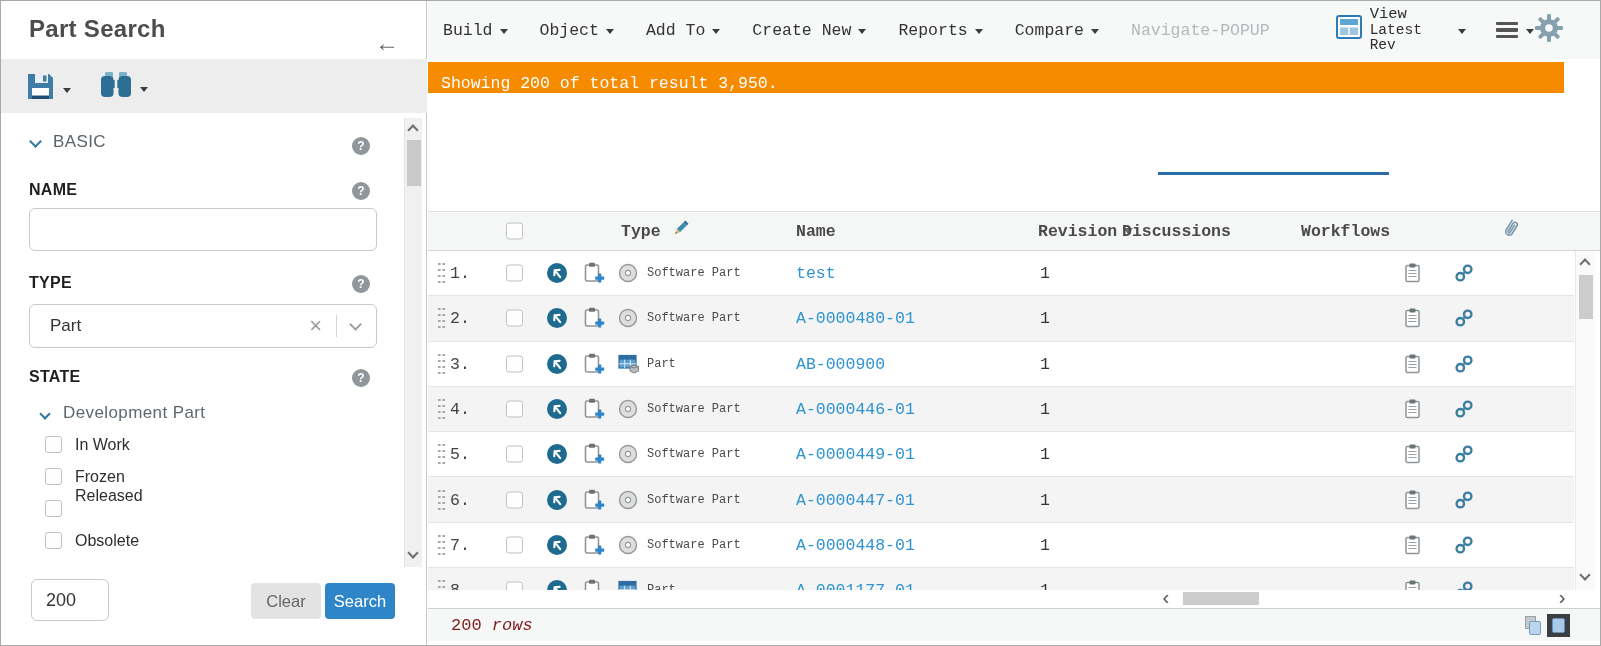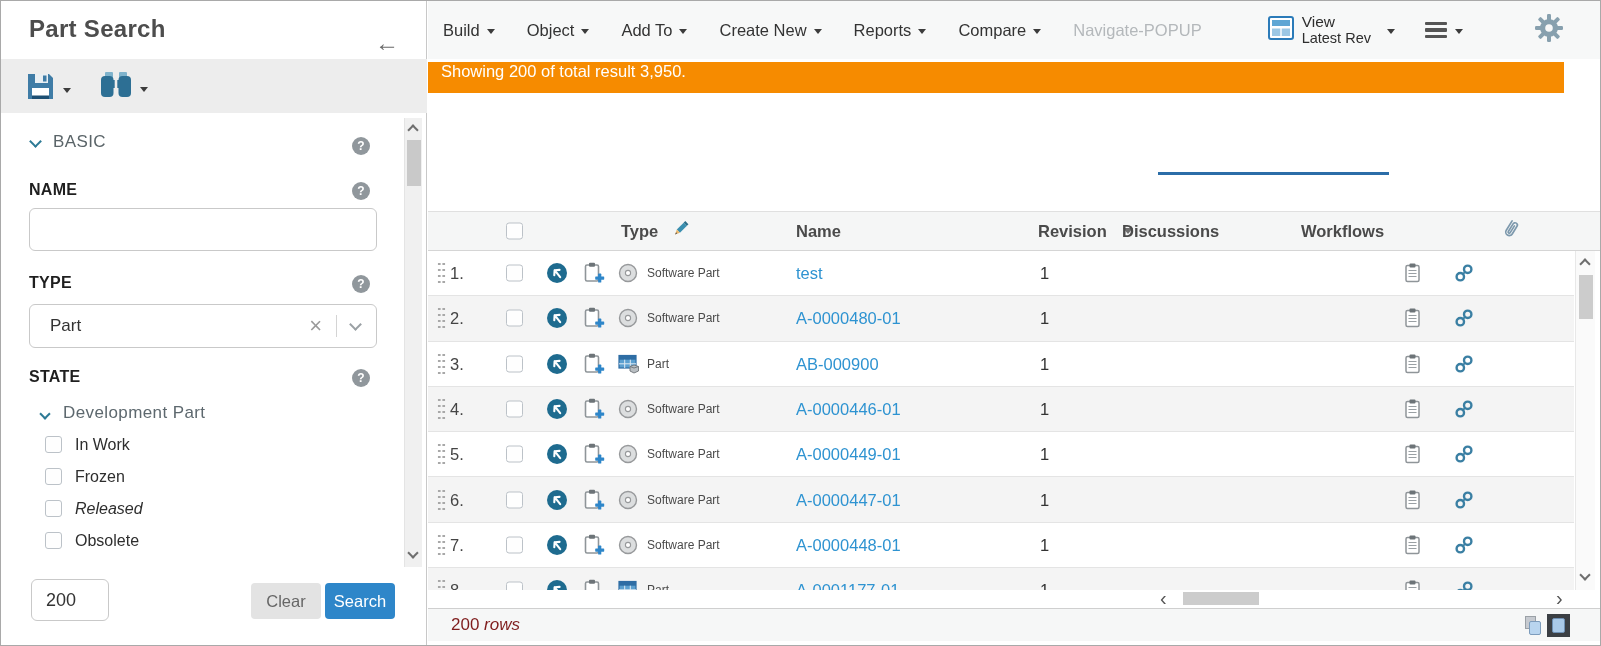--- a/index.html
+++ b/index.html
@@ -32,35 +32,35 @@
 
   .lp-scroll { position:absolute; left:403px; top:117px; width:18px; height:449px; background:#f0f0f0; border-left:1px solid #e4e4e4; }
   .scroll-chev { position:absolute; left:4px; width:8px; height:8px; border-right:2px solid #6e6e6e; border-bottom:2px solid #6e6e6e; }
   .lp-thumb { position:absolute; left:2px; top:22px; width:14px; height:46px; background:#c9c9c9; }
 
   .btn { position:absolute; top:582px; width:70px; height:36px; border:none; border-radius:4px; font-family:"Liberation Sans",sans-serif; font-size:16.5px; cursor:pointer; }
   .btn-clear { left:250px; background:#e3e3e3; color:#666; }
   .btn-search { left:324px; background:#2e86c9; color:#fff; }
 
   
-  #right-panel { position:absolute; left:427px; top:0; width:1174px; height:590px; background:#fff; }
+  #right-panel { position:absolute; left:427px; top:0; width:1174px; height:590px; background:#fff;font-family:Liberation Mono, monospace; }
 
   .menubar { position:absolute; left:0; top:0; width:1174px; height:58px; background:#f7f8f8; display:flex; align-items:center; padding:0 38px 0 15px; }
   .menu-item { display:flex; align-items:center; font-size:16.5px; color:#333; margin-right:32px; cursor:pointer; white-space:nowrap; }
   .menu-item .caret { margin-left:7px; margin-top:3px; }
   .menu-item.disabled { color:#b4b8bb; cursor:default; }
   .view-block { display:flex; align-items:center; margin-left:34px; cursor:pointer; }
   .view-text { margin-left:8px; line-height:1.08; font-size:15.5px; color:#2e2e2e; }
   .view-sub { font-size:14.5px; }
   .view-caret { margin-left:16px; margin-top:4px; }
   .burger-block { display:flex; align-items:center; margin-left:30px; cursor:pointer; }
   .burger span { display:block; width:22px; height:3.2px; background:#555; border-radius:1px; margin:3.4px 0; }
   .gear-wrap { margin-left:auto; cursor:pointer; display:flex; align-items:center; }
 
-  .banner { position:absolute; left:0; top:61px; width:1136px; height:31px; background:#f68b00; color:#fff; font-size:16.5px; display:flex; align-items:flex-start; padding-left:13px; }
+  .banner { position:absolute; left:0; top:61px; width:1136px; height:31px; background:#f68b00; color:#fff; font-size:16.5px; display:flex; align-items:flex-end; padding-left:13px; }
 
   .dropzone { position:absolute; left:10px; top:111px; width:1110px; height:47px; background:#fafafa; border:2px dashed #c8c8c8; border-radius:6px; display:flex; align-items:center; justify-content:center; }
   .dropzone span { font-size:20px; font-weight:bold; color:#b3b8bb; letter-spacing:.3px; }
 
   .tabline { position:absolute; left:730px; top:171px; width:231px; height:3px; background:#2b6da8; }
   .tablabel { position:absolute; left:730px; top:179px; width:231px; text-align:center; font-size:16.5px; color:#2b6da8; cursor:pointer; }
 
   .thead { position:absolute; left:0; top:210px; width:1174px; height:40px; background:#f5f6f6; border-top:1px solid #e0e0e0; border-bottom:1px solid #d5d5d5; }
   .thead > * { position:absolute; top:50%; transform:translateY(-50%); }
   .th { font-size:16.5px; font-weight:bold; color:#4a4a4a; cursor:pointer; }
@@ -157,21 +157,21 @@
     <div class="fld-label" style="left:28px; top:367px;">STATE</div>
     <div class="help" style="left:351px; top:368px;">?</div>
     <span class="chev" style="position:absolute; left:40px; top:409px; width:8px; height:8px;"></span>
     <div class="sec-label" style="left:62px; top:402px; color:#5d686e;">Development Part</div>
 
     <div class="cbx" style="left:44px; top:435px;"></div>
     <div class="cbx-label" style="left:74px; top:435px;">In Work</div>
     <div class="cbx" style="left:44px; top:467px;"></div>
     <div class="cbx-label" style="left:74px; top:467px;text-align:center;">Frozen</div>
     <div class="cbx" style="left:44px; top:499px;"></div>
-    <div class="cbx-label" style="left:74px; top:499px;font-style:italic;">Released</div>
+    <div class="cbx-label" style="left:74px; top:486px;">Released</div>
     <div class="cbx" style="left:44px; top:531px;"></div>
     <div class="cbx-label" style="left:74px; top:531px;">Obsolete</div>
 
     <div class="lp-scroll">
       <span class="scroll-chev" style="top:8px; transform:rotate(-135deg);"></span>
       <div class="lp-thumb"></div>
       <span class="scroll-chev" style="bottom:10px; transform:rotate(45deg);"></span>
     </div>
 
     <input class="text-input" style="left: 30px; top: 578px; width: 78px; height: 42px; font-size: 18px;" value="200">

